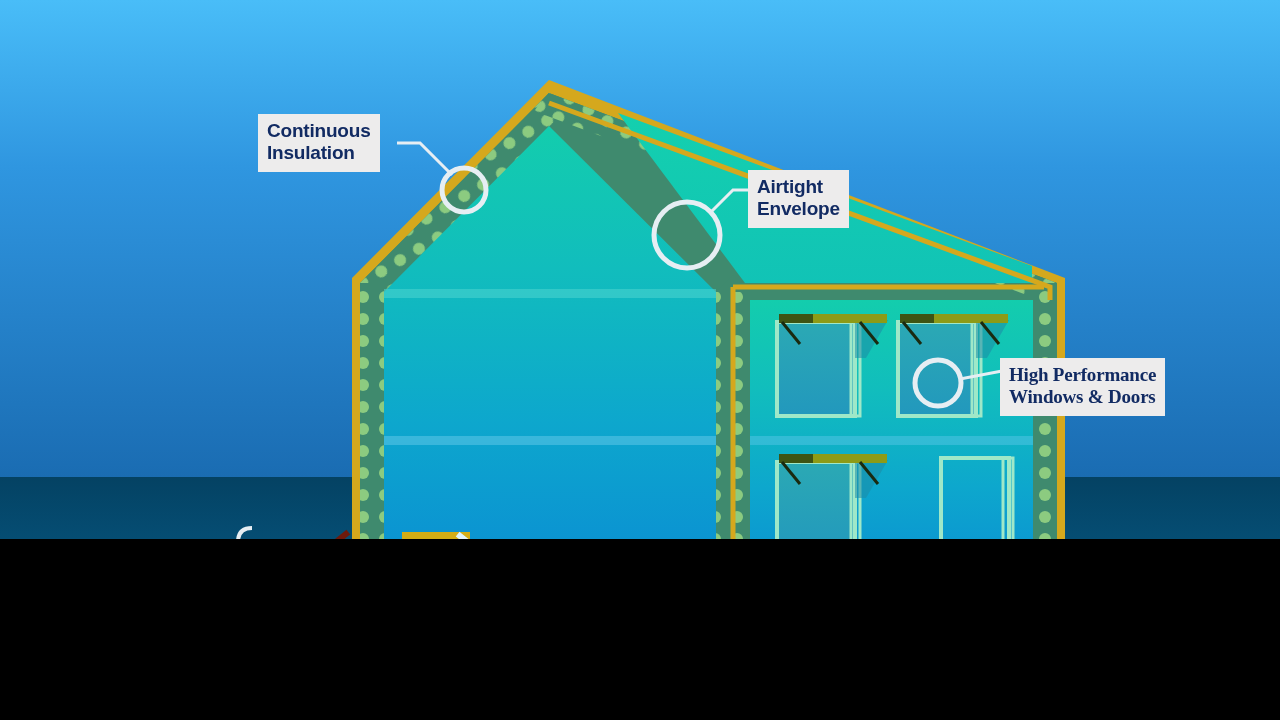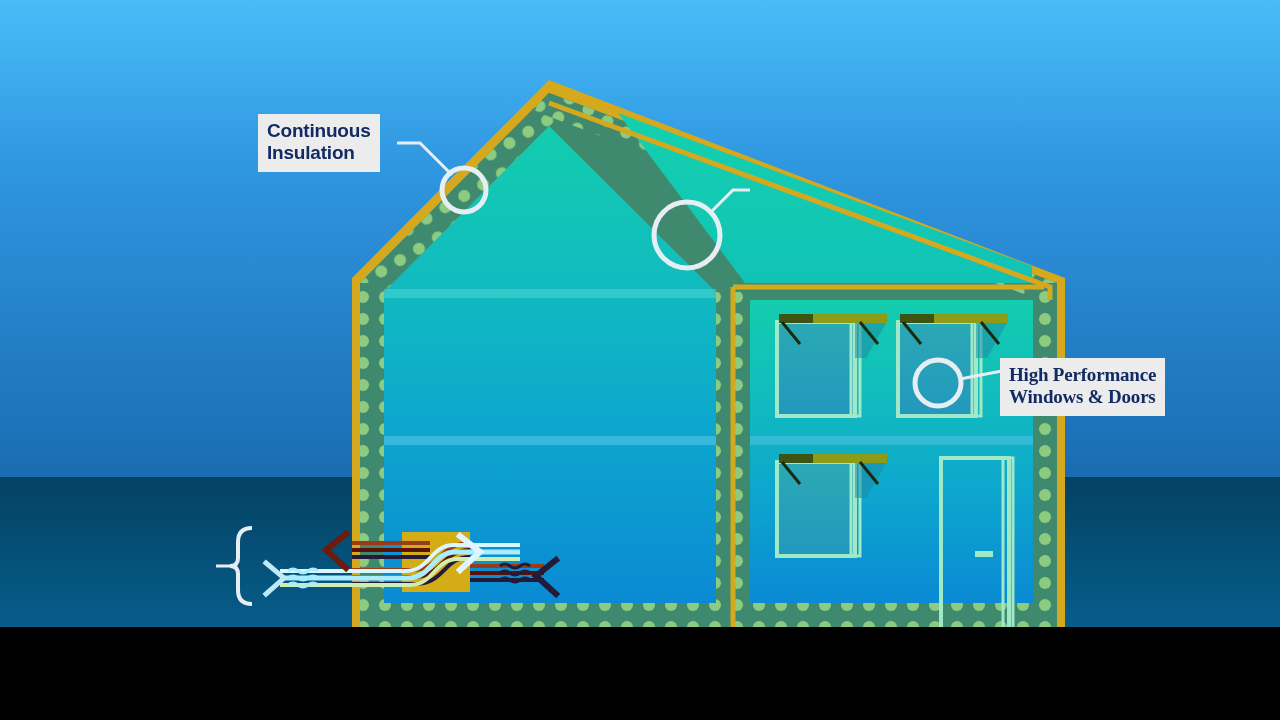--- a/index.html
+++ b/index.html
@@ -3,21 +3,21 @@
 <meta charset="utf-8">
 <style>
   html, body {
     margin: 0;
     padding: 0;
     background: #000;
   }
   #stage {
     position: relative;
     width: 1280px;
-    height: 627px;
+    height: 539px;
     overflow: hidden;
     font-family: "Liberation Sans", sans-serif;
   }
   #scene {
     position: absolute;
     inset: 0;
     width: 1280px;
     height: 720px;
     display: block;
   }
@@ -262,18 +262,20 @@
       <path d="M960 379 L1002 371" fill="none" stroke="#e6eef3" stroke-width="3"></path>
 
       <path d="M252 528 Q238 528 238 542 L238 558 Q238 566 230 566 Q238 566 238 574 L238 590 Q238 604 252 604" fill="none" stroke="#e6eef3" stroke-width="4"></path>
       <path d="M216 566 L232 566" fill="none" stroke="#e6eef3" stroke-width="3"></path>
     </g>
   </svg>
 
   <div class="callout-box" id="cb-continuous">Continuous
 Insulation</div>
 
+  <div class="callout-box" id="cb-airtight">Airtight
+Envelope</div>
 
   <div class="callout-box" id="cb-windows">High Performance
 Windows &amp; Doors</div>
 
 
 </div>
 
 </body></html>

